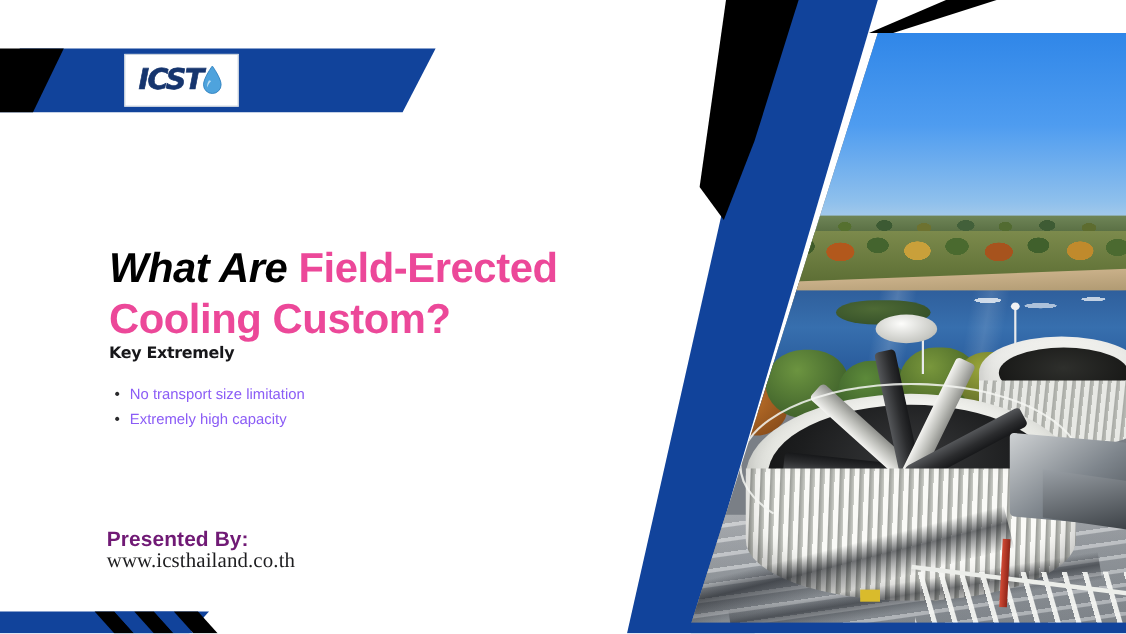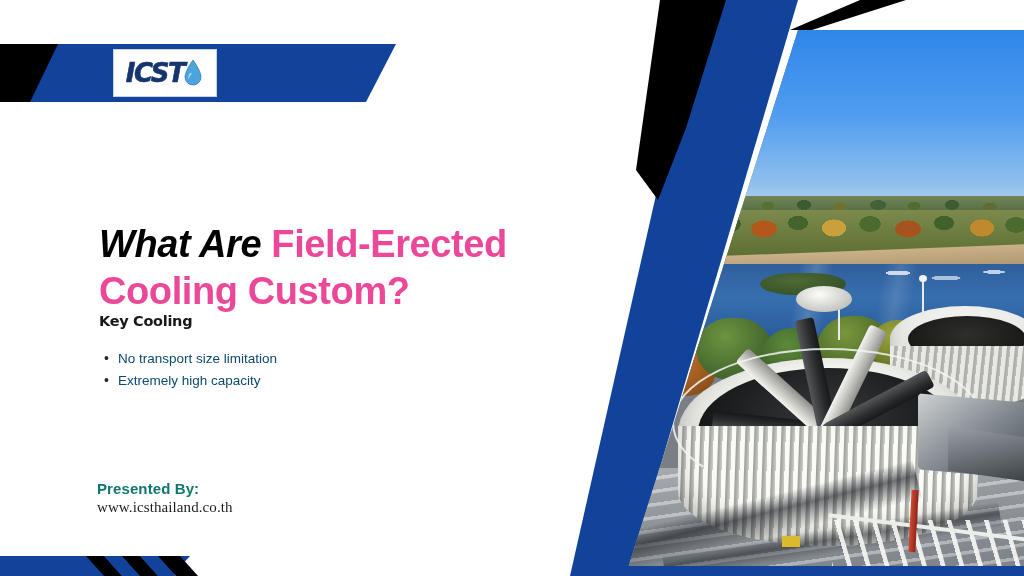--- a/index.html
+++ b/index.html
@@ -73,46 +73,46 @@
     font-family: "DejaVu Sans", sans-serif;
   }
 
   #features-list {
     position: absolute;
     left: 99px; top: 348px;
     width: 330px;
     margin: 0;
     padding: 0 0 0 19px;
     list-style: none;
-    color: #0c4a6e;
+    color: #8b5cf6;
     font-size: 13.5px;
     line-height: 1.63;
   }
   #features-list li { position: relative; }
   #features-list li::before {
     content: "\2022";
     position: absolute;
     left: -14px; top: -1px;
     font-size: 14px;
     color: #2a2a2c;
   }
 
   #presented-by {
     position: absolute;
     left: 97px; top: 480px;
-    font-size: 15px;
+    font-size: 19px;
     font-weight: bold;
-    color: #0f766e;
+    color: #701a75;
     letter-spacing: 0.1px;
   }
   #website {
     position: absolute;
     left: 97px; top: 499px;
     font-family: "Liberation Serif", serif;
-    font-size: 15px;
+    font-size: 19px;
     color: #1d1d1f;
     letter-spacing: 0.1px;
   }
 
   
   #photo-clip {
     position: absolute;
     left: 0; top: 0;
     width: 1024px; height: 576px;
     clip-path: polygon(1024px 30px, 1024px 568px, 628px 568px, 798px 30px);
@@ -468,21 +468,21 @@
       <path d="M11 2 C11 2 3 13 3 19 a8 8 0 0 0 16 0 C19 13 11 2 11 2 Z" fill="#4ea3dd" stroke="#2d7fbe" stroke-width="0.8"></path>
       <path d="M8 15 C6.5 17.5 6 19.5 6.4 21.5 C7.2 19 8.6 17 10 15.6 Z" fill="#cfeaf8" opacity="0.85"></path>
     </svg>
   </div>
 
   <h1 id="headline">
     <span class="dark">What Are </span><span class="blue">Field-Erected</span><br>
     <span class="blue">Cooling Custom?</span>
   </h1>
 
-  <div id="features-heading">Key Cooling</div>
+  <div id="features-heading">Key Extremely</div>
   <ul id="features-list">
     <li>No transport size limitation</li>
     <li>Extremely high capacity</li>
   </ul>
 
   <div id="presented-by">Presented By:</div>
   <div id="website">www.icsthailand.co.th</div>
 
 </div>
 

